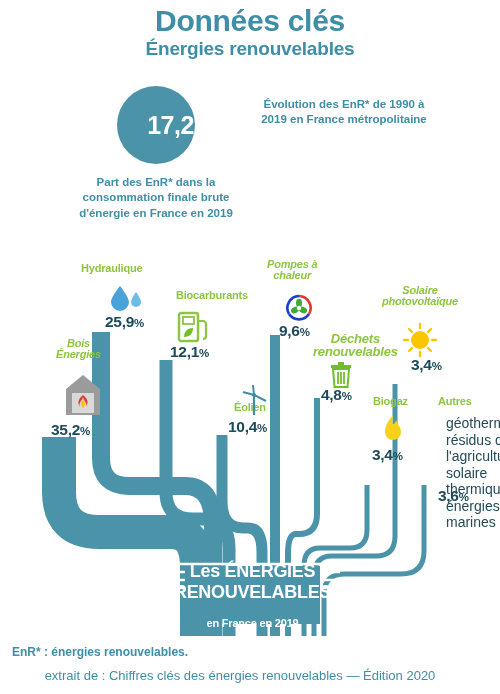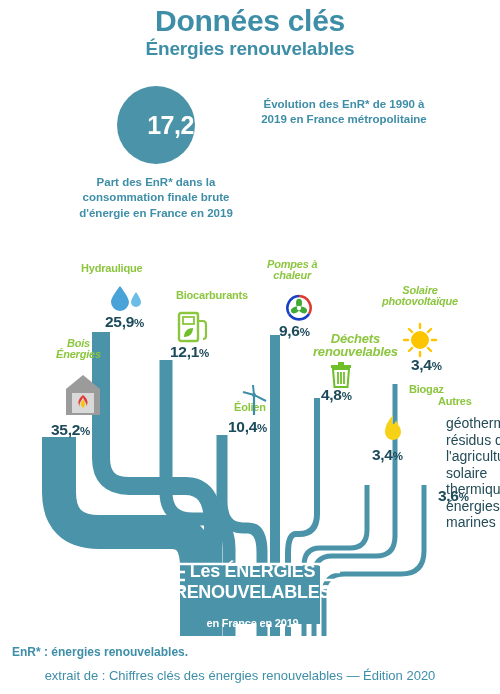--- a/index.html
+++ b/index.html
@@ -208,21 +208,21 @@
       <path d="M3 7 L19 7 L17.5 25 L4.5 25 Z" fill="none" stroke="#6fbf2a" stroke-width="2"></path>
       <line x1="8" y1="10" x2="8" y2="22" stroke="#6fbf2a" stroke-width="1.8"></line>
       <line x1="11" y1="10" x2="11" y2="22" stroke="#6fbf2a" stroke-width="1.8"></line>
       <line x1="14" y1="10" x2="14" y2="22" stroke="#6fbf2a" stroke-width="1.8"></line>
       <rect x="8" y="0" width="6" height="3" fill="#6fbf2a"></rect>
     </svg>
     <div class="nval" style="left:297px;top:386px;"><span>4,8</span><span class="u">%</span></div>
   </div>
 
   <div class="node">
-    <div class="nlabel" style="left:349px;top:384px;margin-left:36px;">
+    <div class="nlabel" style="left:349px;top:396px;">
       <span>Biogaz</span>
     </div>
     <svg class="nicon" style="left:355px;top:414px;" width="26" height="30" viewBox="0 0 26 30">
       <path d="M14 1 C9 7 6 12 6 18 A8 8 0 0 0 22 18 C22 13 18 10 17 6 C16 10 14 11 13 9 C13 6 14 3 14 1 Z" fill="#f7d117"></path>
     </svg>
     <div class="nval" style="left:348px;top:446px;"><span>3,4</span><span class="u">%</span></div>
   </div>
 
   <div class="node">
     <div class="nlabel two" style="left:322px;top:285px;text-align:center;width:148px;">

